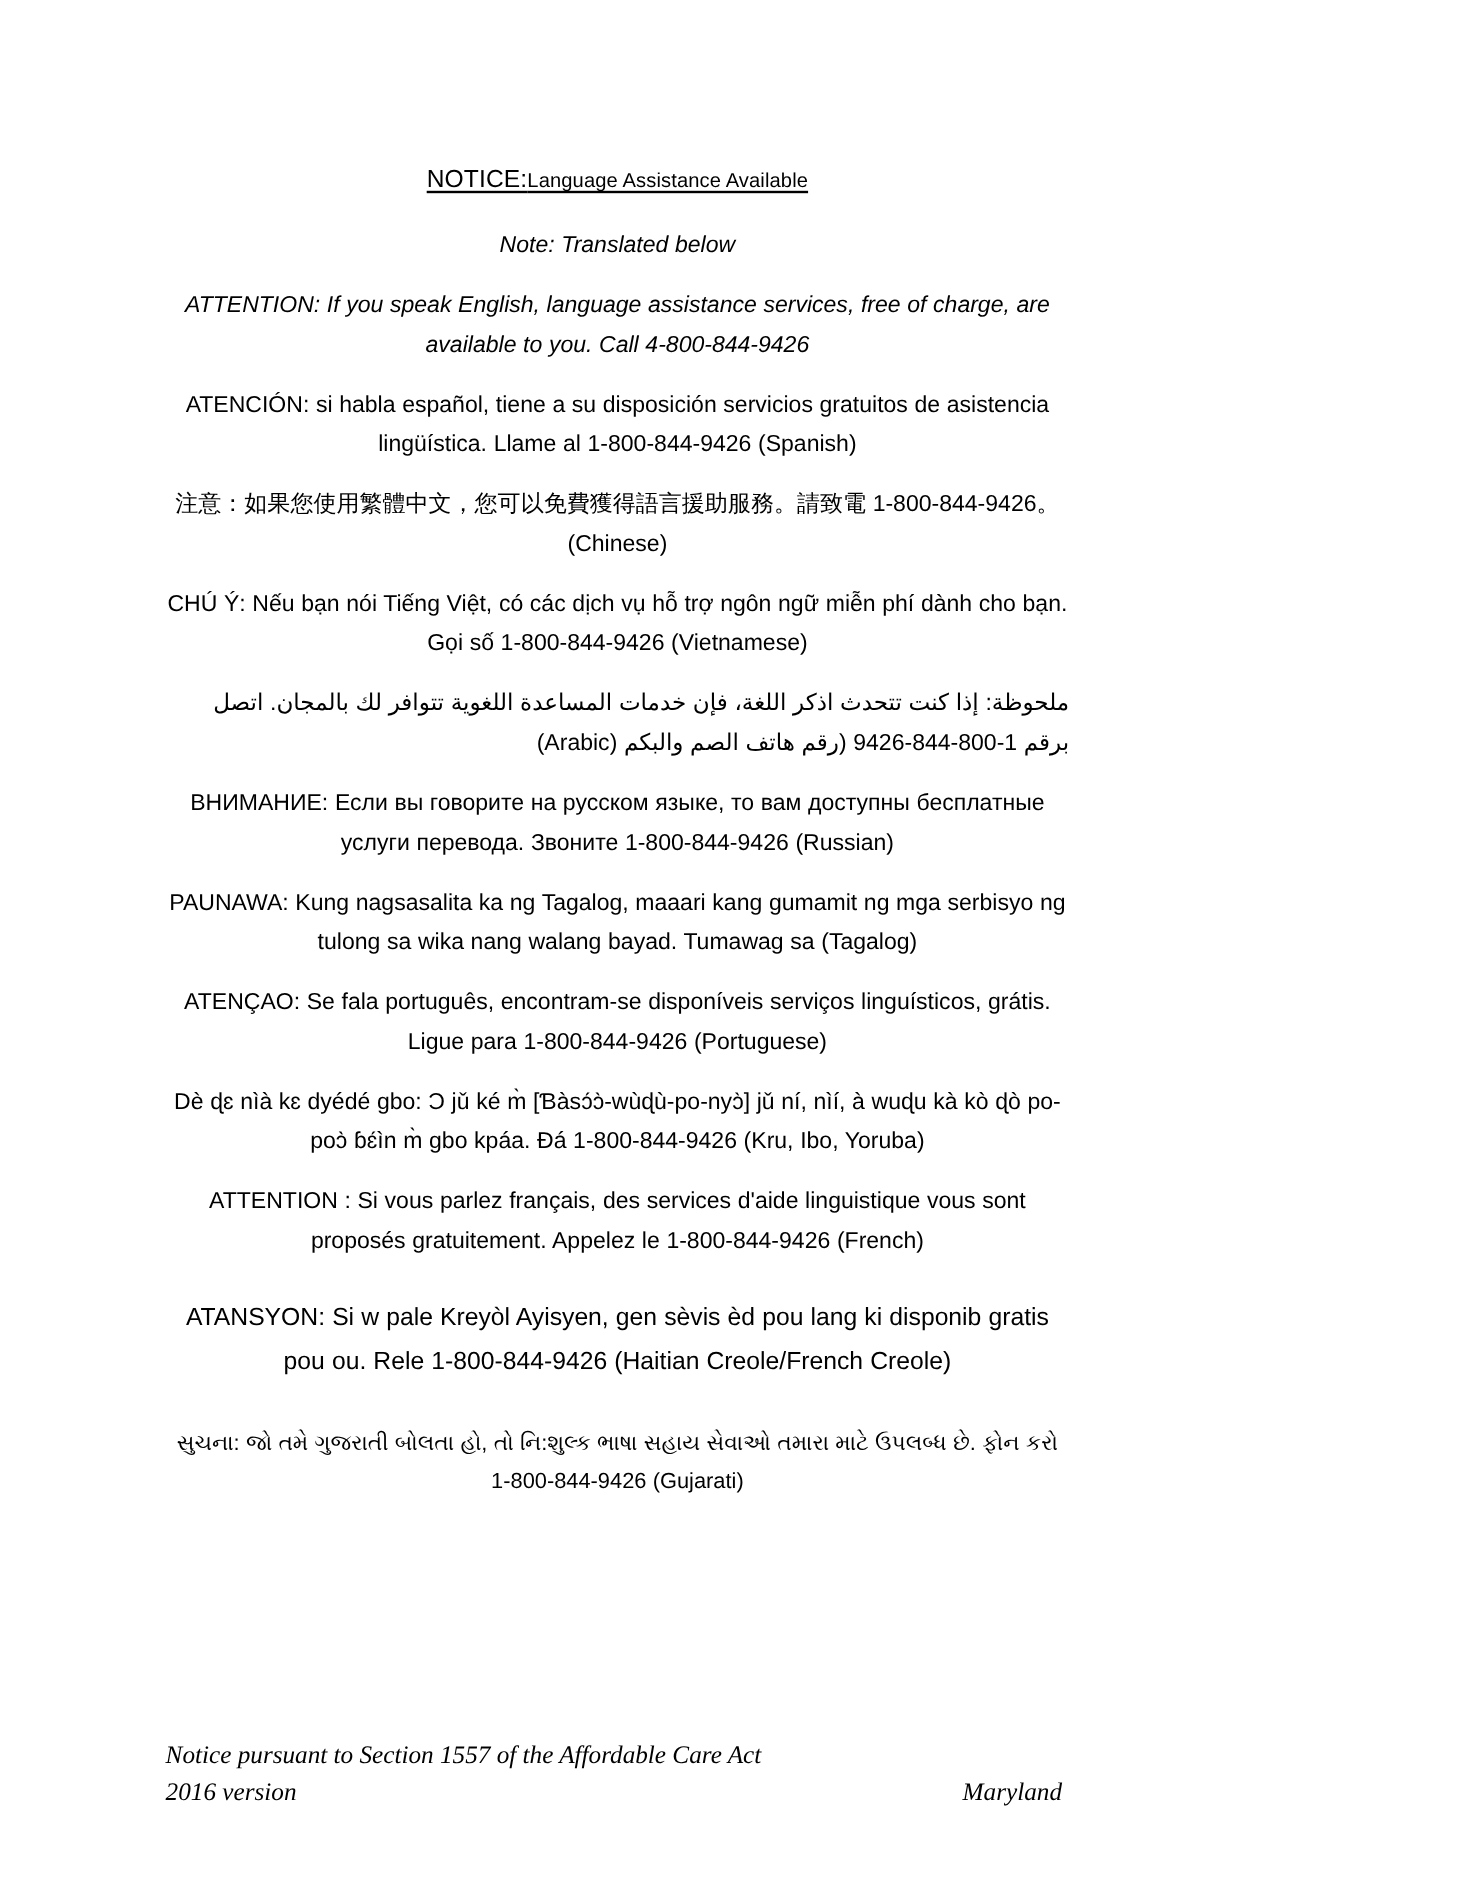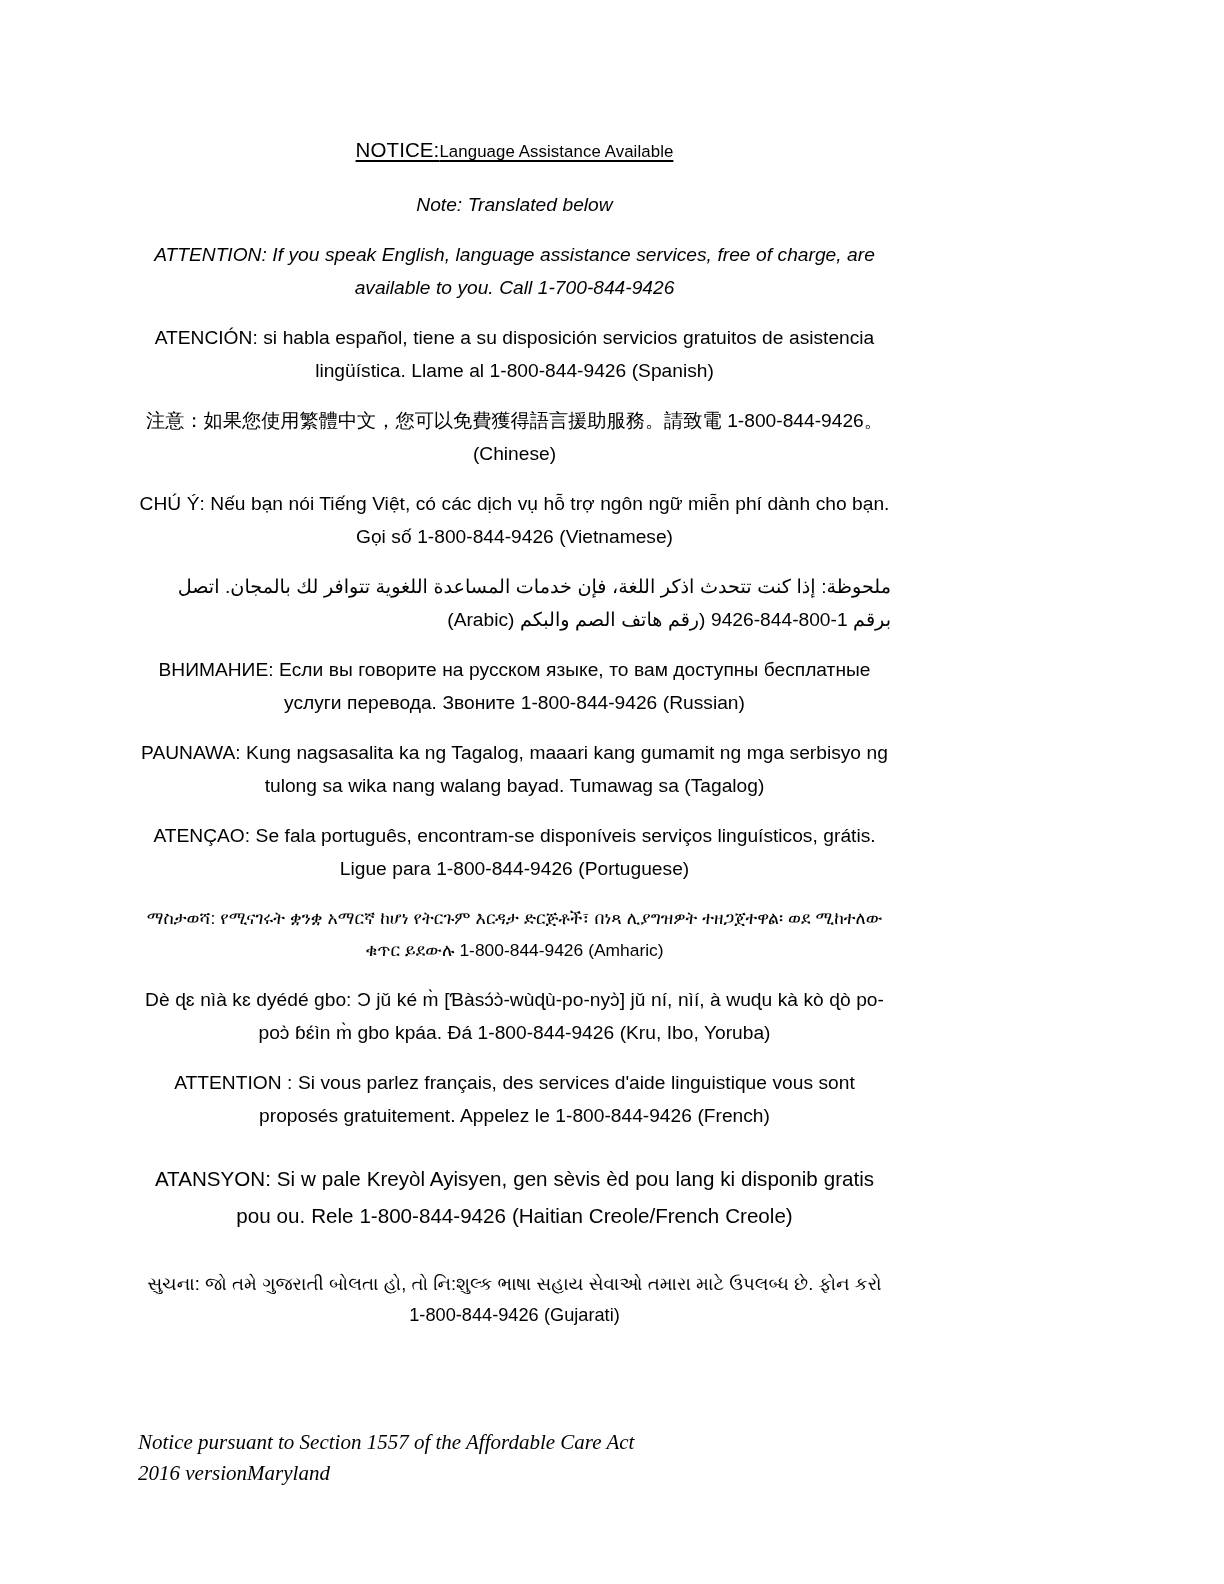--- a/index.html
+++ b/index.html
@@ -69,65 +69,64 @@
   }
   .para.gujarati {
     font-size: 18.2px;
     line-height: 1.75;
   }
   .spacer-sm { height: 12px; }
   .footer {
     position: absolute;
     left: 138px;
     right: 149px;
-    bottom: 96px;
+    bottom: 76px;
     font-family: "Liberation Serif", serif;
     font-style: italic;
     font-size: 21px;
     line-height: 1.45;
   }
   .footer-row {
     display: flex;
-    justify-content: flex-start;
+    justify-content: space-between;
     align-items: baseline;
   }
   .footer-line1 { display: block; }
   .footer-state { padding-right: 6px; }
 </style>
 </head>
 <body>
 
 <div class="page">
 
   <div class="doc-title">
     <span class="title-underline">
       <span class="title-caps">NOTICE:</span><span class="title-small">Language Assistance Available</span>
     </span>
   </div>
 
   <p class="para italic">Note: Translated below</p>
 
-  <p class="para italic">ATTENTION: If you speak English, language assistance services, free of charge, are available to you. Call 1-700-844-9426</p>
+  <p class="para italic">ATTENTION: If you speak English, language assistance services, free of charge, are available to you. Call 4-800-844-9426</p>
 
   <p class="para">ATENCIÓN:  si habla español, tiene a su disposición servicios gratuitos de asistencia lingüística.  Llame al 1-800-844-9426 (Spanish)</p>
 
 
   <p class="para">注意：如果您使用繁體中文，您可以免費獲得語言援助服務。請致電 1-800-844-9426。 (Chinese)</p>
 
   <p class="para">CHÚ Ý:  Nếu bạn nói Tiếng Việt, có các dịch vụ hỗ trợ ngôn ngữ miễn phí dành cho bạn.  Gọi số 1-800-844-9426 (Vietnamese)</p>
 
   <p class="para rtl">ملحوظة:  إذا كنت تتحدث اذكر اللغة، فإن خدمات المساعدة اللغوية تتوافر لك بالمجان.  اتصل برقم 1-800-844-9426 (رقم هاتف الصم والبكم (Arabic)</p>
 
   <p class="para">ВНИМАНИЕ:  Если вы говорите на русском языке, то вам доступны бесплатные услуги перевода.  Звоните 1-800-844-9426 (Russian)</p>
 
   <p class="para">PAUNAWA:  Kung nagsasalita ka ng Tagalog, maaari kang gumamit ng mga serbisyo ng tulong sa wika nang walang bayad.  Tumawag sa (Tagalog)</p>
 
   <p class="para">ATENÇAO:  Se fala português, encontram-se disponíveis serviços linguísticos, grátis.  Ligue para 1-800-844-9426 (Portuguese)</p>
 
-  <p class="para amharic">ማስታወሻ: የሚናገሩት ቋንቋ አማርኛ ከሆነ የትርጉም እርዳታ ድርጅቶች፣ በነጻ ሊያግዝዎት ተዘጋጀተዋል፡ ወደ ሚከተለው ቁጥር ይደውሉ 1-800-844-9426 (Amharic)</p>
 
   <p class="para">Dè ɖɛ nìà kɛ dyédé gbo: Ɔ jǔ ké m̀ [Ɓàsɔ́ɔ̀-wùɖù-po-nyɔ̀] jǔ ní, nìí, à wuɖu kà kò ɖò po-poɔ̀ ɓɛ́ìn m̀ gbo kpáa. Ɖá 1-800-844-9426 (Kru, Ibo, Yoruba)</p>
 
 
   <p class="para">ATTENTION :  Si vous parlez français, des services d'aide linguistique vous sont proposés gratuitement.  Appelez le 1-800-844-9426 (French)</p>
 
 
   <div class="spacer-sm"></div>
 
   <p class="para bigger">ATANSYON:  Si w pale Kreyòl Ayisyen, gen sèvis èd pou lang ki disponib gratis pou ou.  Rele 1-800-844-9426 (Haitian Creole/French Creole)</p>

